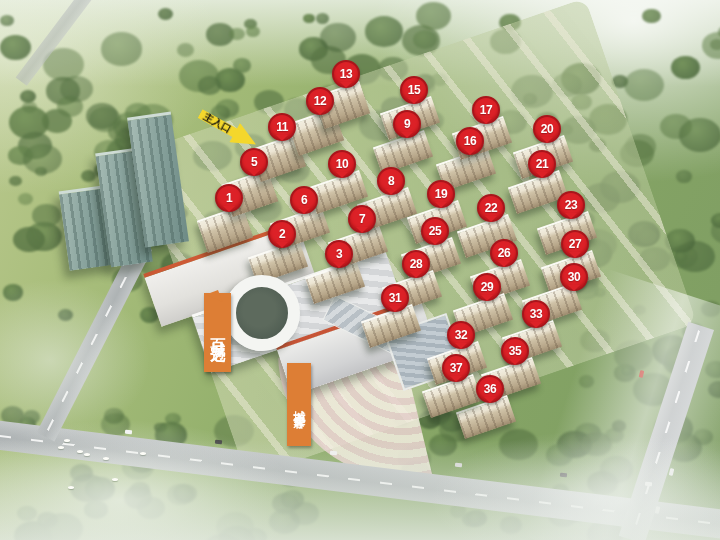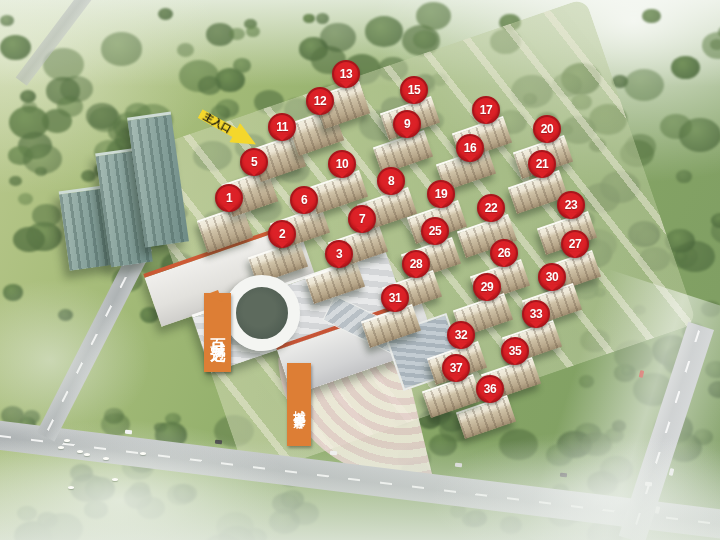--- a/index.html
+++ b/index.html
@@ -409,33 +409,33 @@
       <div class="pin" style="left: 240px; top: 148px; background: rgb(220, 33, 39); border: 2px solid rgb(169, 21, 27);">5<i class="tail" style="border-top-color: rgb(220, 33, 39);"></i></div>
       <div class="pin" style="left: 290px; top: 186px; background: rgb(220, 33, 39); border: 2px solid rgb(169, 21, 27);">6<i class="tail" style="border-top-color: rgb(220, 33, 39);"></i></div>
       <div class="pin" style="left: 348px; top: 205px; background: rgb(220, 33, 39); border: 2px solid rgb(169, 21, 27);">7<i class="tail" style="border-top-color: rgb(220, 33, 39);"></i></div>
       <div class="pin" style="left: 377px; top: 167px; background: rgb(220, 33, 39); border: 2px solid rgb(169, 21, 27);">8<i class="tail" style="border-top-color: rgb(220, 33, 39);"></i></div>
       <div class="pin" style="left: 393px; top: 110px; background: rgb(220, 33, 39); border: 2px solid rgb(169, 21, 27);">9<i class="tail" style="border-top-color: rgb(220, 33, 39);"></i></div>
       <div class="pin" style="left: 328px; top: 150px; background: rgb(220, 33, 39); border: 2px solid rgb(169, 21, 27);">10<i class="tail" style="border-top-color: rgb(220, 33, 39);"></i></div>
       <div class="pin" style="left: 268px; top: 113px; background: rgb(220, 33, 39); border: 2px solid rgb(169, 21, 27);">11<i class="tail" style="border-top-color: rgb(220, 33, 39);"></i></div>
       <div class="pin" style="left: 306px; top: 87px; background: rgb(220, 33, 39); border: 2px solid rgb(169, 21, 27);">12<i class="tail" style="border-top-color: rgb(220, 33, 39);"></i></div>
       <div class="pin" style="left: 332px; top: 60px; background: rgb(220, 33, 39); border: 2px solid rgb(169, 21, 27);">13<i class="tail" style="border-top-color: rgb(220, 33, 39);"></i></div>
       <div class="pin" style="left: 400px; top: 76px; background: rgb(220, 33, 39); border: 2px solid rgb(169, 21, 27);">15<i class="tail" style="border-top-color: rgb(220, 33, 39);"></i></div>
-      <div class="pin" style="left: 456px; top: 134px; background: rgb(220, 33, 39); border: 2px solid rgb(169, 21, 27);">16<i class="tail" style="border-top-color: rgb(220, 33, 39);"></i></div>
+      <div class="pin" style="left: 456px; top: 127px; background: rgb(220, 33, 39); border: 2px solid rgb(169, 21, 27);">16<i class="tail" style="border-top-color: rgb(220, 33, 39);"></i></div>
       <div class="pin" style="left: 472px; top: 96px; background: rgb(220, 33, 39); border: 2px solid rgb(169, 21, 27);">17<i class="tail" style="border-top-color: rgb(220, 33, 39);"></i></div>
       <div class="pin" style="left: 427px; top: 180px; background: rgb(220, 33, 39); border: 2px solid rgb(169, 21, 27);">19<i class="tail" style="border-top-color: rgb(220, 33, 39);"></i></div>
       <div class="pin" style="left: 533px; top: 115px; background: rgb(220, 33, 39); border: 2px solid rgb(169, 21, 27);">20<i class="tail" style="border-top-color: rgb(220, 33, 39);"></i></div>
       <div class="pin" style="left: 528px; top: 150px; background: rgb(220, 33, 39); border: 2px solid rgb(169, 21, 27);">21<i class="tail" style="border-top-color: rgb(220, 33, 39);"></i></div>
       <div class="pin" style="left: 477px; top: 194px; background: rgb(220, 33, 39); border: 2px solid rgb(169, 21, 27);">22<i class="tail" style="border-top-color: rgb(220, 33, 39);"></i></div>
       <div class="pin" style="left: 557px; top: 191px; background: rgb(220, 33, 39); border: 2px solid rgb(169, 21, 27);">23<i class="tail" style="border-top-color: rgb(220, 33, 39);"></i></div>
       <div class="pin" style="left: 421px; top: 217px; background: rgb(220, 33, 39); border: 2px solid rgb(169, 21, 27);">25<i class="tail" style="border-top-color: rgb(220, 33, 39);"></i></div>
       <div class="pin" style="left: 490px; top: 239px; background: rgb(220, 33, 39); border: 2px solid rgb(169, 21, 27);">26<i class="tail" style="border-top-color: rgb(220, 33, 39);"></i></div>
       <div class="pin" style="left: 561px; top: 230px; background: rgb(220, 33, 39); border: 2px solid rgb(169, 21, 27);">27<i class="tail" style="border-top-color: rgb(220, 33, 39);"></i></div>
       <div class="pin" style="left: 402px; top: 250px; background: rgb(220, 33, 39); border: 2px solid rgb(169, 21, 27);">28<i class="tail" style="border-top-color: rgb(220, 33, 39);"></i></div>
       <div class="pin" style="left: 473px; top: 273px; background: rgb(220, 33, 39); border: 2px solid rgb(169, 21, 27);">29<i class="tail" style="border-top-color: rgb(220, 33, 39);"></i></div>
-      <div class="pin" style="left: 538px; top: 263px; background: rgb(220, 33, 39); border: 2px solid rgb(169, 21, 27);">30<i class="tail" style="border-top-color: rgb(220, 33, 39);"></i></div>
+      <div class="pin" style="left: 560px; top: 263px; background: rgb(220, 33, 39); border: 2px solid rgb(169, 21, 27);">30<i class="tail" style="border-top-color: rgb(220, 33, 39);"></i></div>
       <div class="pin" style="left: 381px; top: 284px; background: rgb(220, 33, 39); border: 2px solid rgb(169, 21, 27);">31<i class="tail" style="border-top-color: rgb(220, 33, 39);"></i></div>
       <div class="pin" style="left: 447px; top: 321px; background: rgb(220, 33, 39); border: 2px solid rgb(169, 21, 27);">32<i class="tail" style="border-top-color: rgb(220, 33, 39);"></i></div>
       <div class="pin" style="left: 522px; top: 300px; background: rgb(220, 33, 39); border: 2px solid rgb(169, 21, 27);">33<i class="tail" style="border-top-color: rgb(220, 33, 39);"></i></div>
       <div class="pin" style="left: 501px; top: 337px; background: rgb(220, 33, 39); border: 2px solid rgb(169, 21, 27);">35<i class="tail" style="border-top-color: rgb(220, 33, 39);"></i></div>
       <div class="pin" style="left: 476px; top: 375px; background: rgb(220, 33, 39); border: 2px solid rgb(169, 21, 27);">36<i class="tail" style="border-top-color: rgb(220, 33, 39);"></i></div>
       <div class="pin" style="left: 442px; top: 354px; background: rgb(220, 33, 39); border: 2px solid rgb(169, 21, 27);">37<i class="tail" style="border-top-color: rgb(220, 33, 39);"></i></div>
     </div>
 
   <div id="entrance" style="background: rgb(244, 215, 44);">
     <span>主入口</span>

